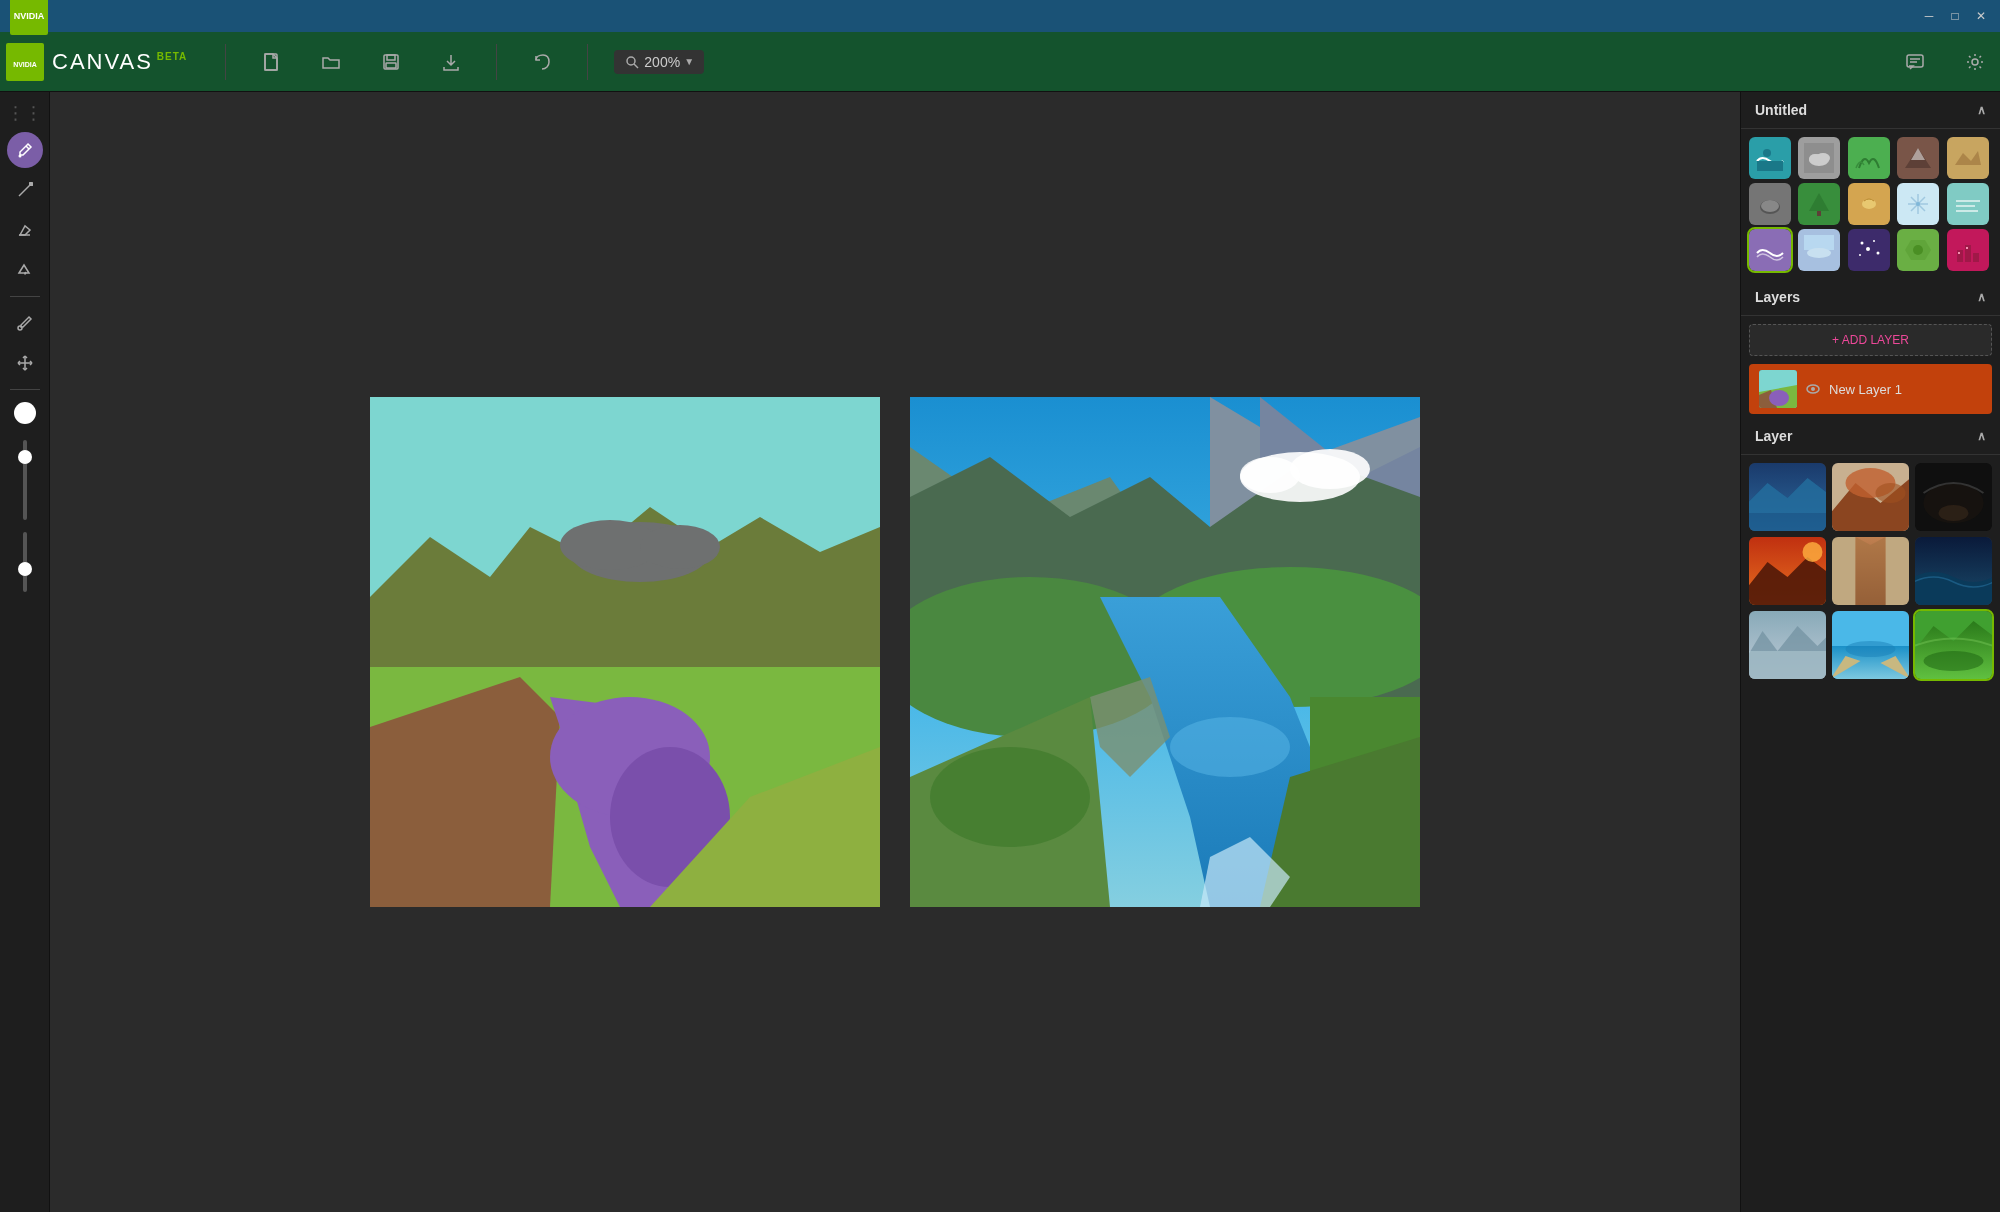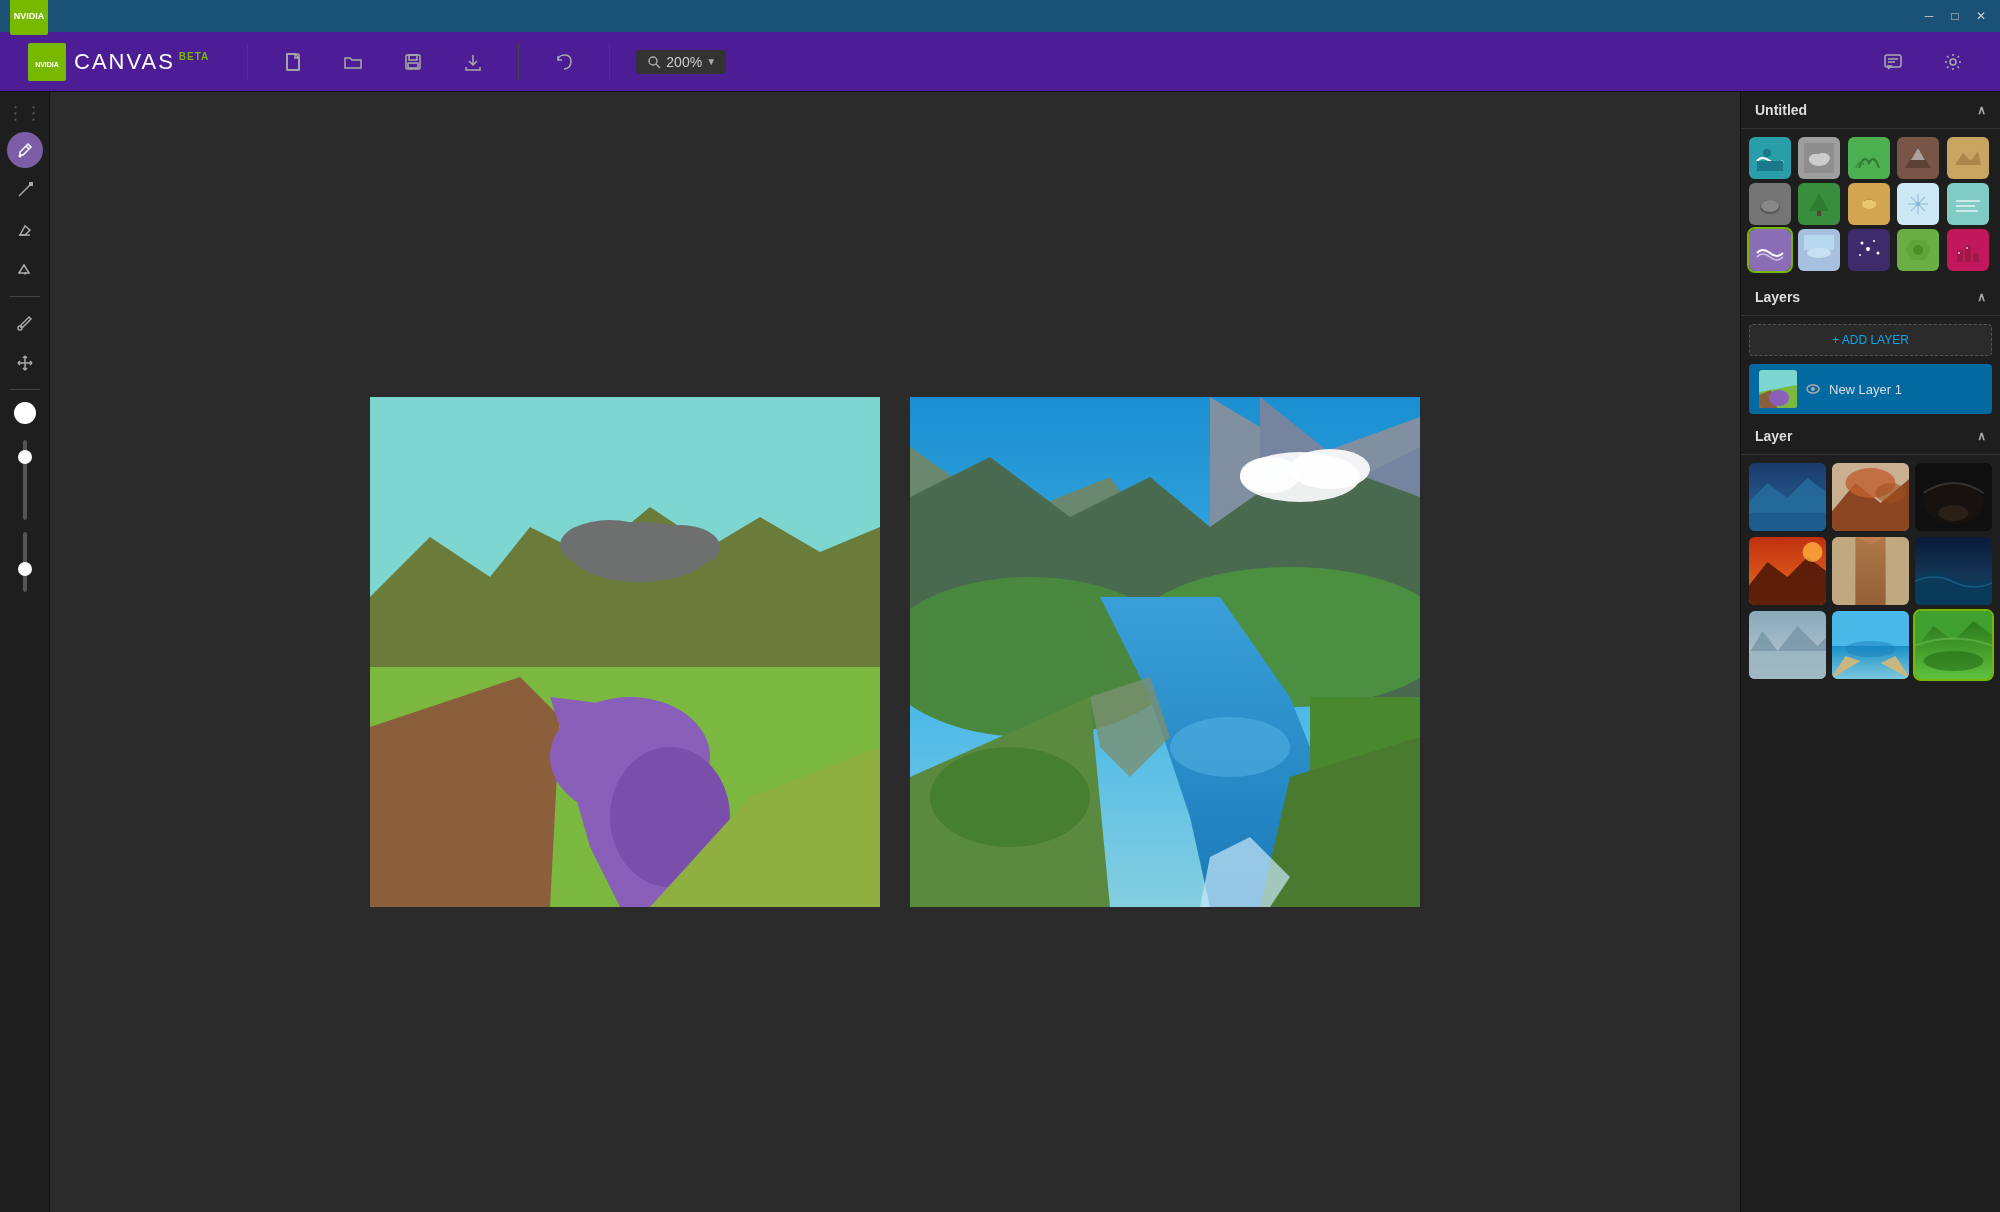--- a/index.html
+++ b/index.html
@@ -18,24 +18,24 @@
       position: relative;
     }
     #titlebar .title-text { flex: 1; }
     #titlebar .win-controls { display: flex; gap: 8px; position: absolute; right: 10px; top: 0; height: 32px; align-items: center; }
     #titlebar .win-btn { width: 18px; height: 18px; display: flex; align-items: center; justify-content: center; cursor: pointer; font-size: 12px; color: #ccc; }
 
     
     #toolbar {
       width: 100%;
       height: 60px;
-      background: #4c1d95;
+      background: #14532d;
       display: flex;
       align-items: center;
-      padding: 0 28px;
+      padding: 0 6px;
       gap: 22px;
       border-bottom: 1px solid #111;
     }
     .logo-area { display: flex; align-items: center; gap: 8px; margin-right: 12px; }
     .logo-square { width: 38px; height: 38px; background: #76b900; display: flex; align-items: center; justify-content: center; font-size: 9px; color: #fff; font-weight: bold; border-radius: 2px; }
     .canvas-label { font-size: 22px; font-weight: 300; color: #fff; letter-spacing: 2px; }
     .beta-badge { font-size: 10px; color: #76b900; font-weight: bold; letter-spacing: 1px; margin-left: -4px; margin-bottom: 10px; }
     .toolbar-sep { width: 1px; height: 36px; background: #444; margin: 0 4px; }
     .tb-btn { width: 38px; height: 38px; display: flex; align-items: center; justify-content: center; cursor: pointer; color: #ccc; border-radius: 4px; font-size: 18px; }
     .zoom-area { display: flex; align-items: center; gap: 4px; background: #333; border-radius: 4px; padding: 4px 10px; cursor: pointer; color: #ccc; font-size: 14px; }
@@ -155,29 +155,29 @@
 
     
     .add-layer-btn {
       margin: 8px;
       padding: 8px;
       background: #2a2a2a;
       border: 1px dashed #555;
       border-radius: 4px;
       text-align: center;
       font-size: 12px;
-      color: #0ea5e9;
+      color: #ec4899;
       cursor: pointer;
     }
     .layer-item {
       display: flex;
       align-items: center;
       gap: 8px;
       padding: 6px 10px;
-      background: #0369a1;
+      background: #c2410c;
       margin: 0 8px 4px;
       border-radius: 4px;
       cursor: pointer;
     }
     .layer-thumb {
       width: 38px; height: 38px;
       border-radius: 3px;
       background: #555;
       overflow: hidden;
       flex-shrink: 0;

